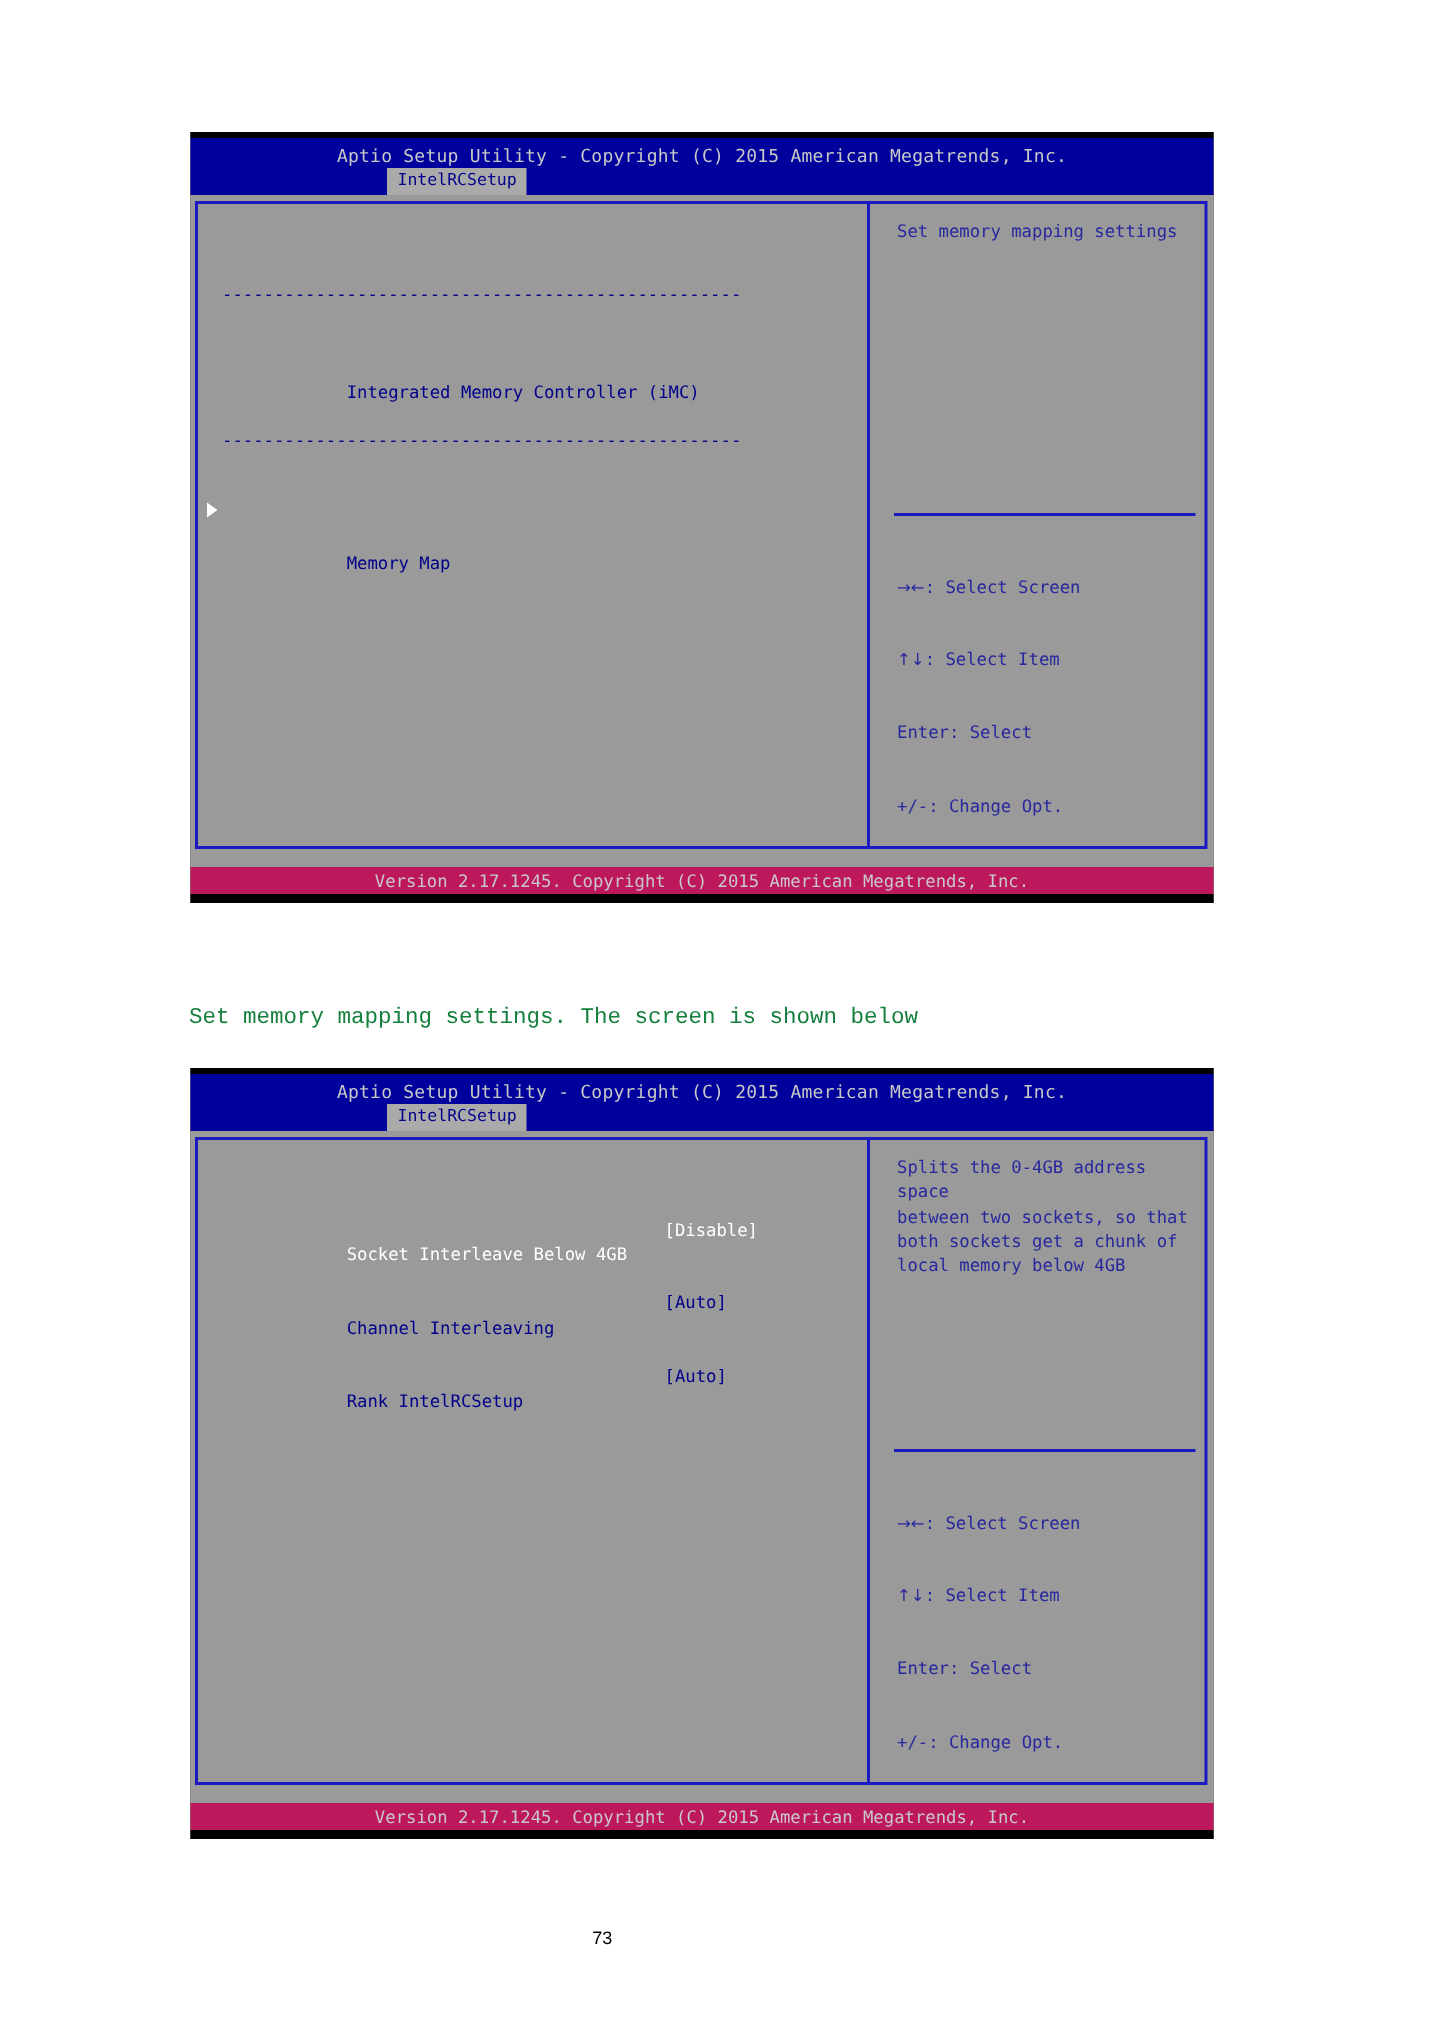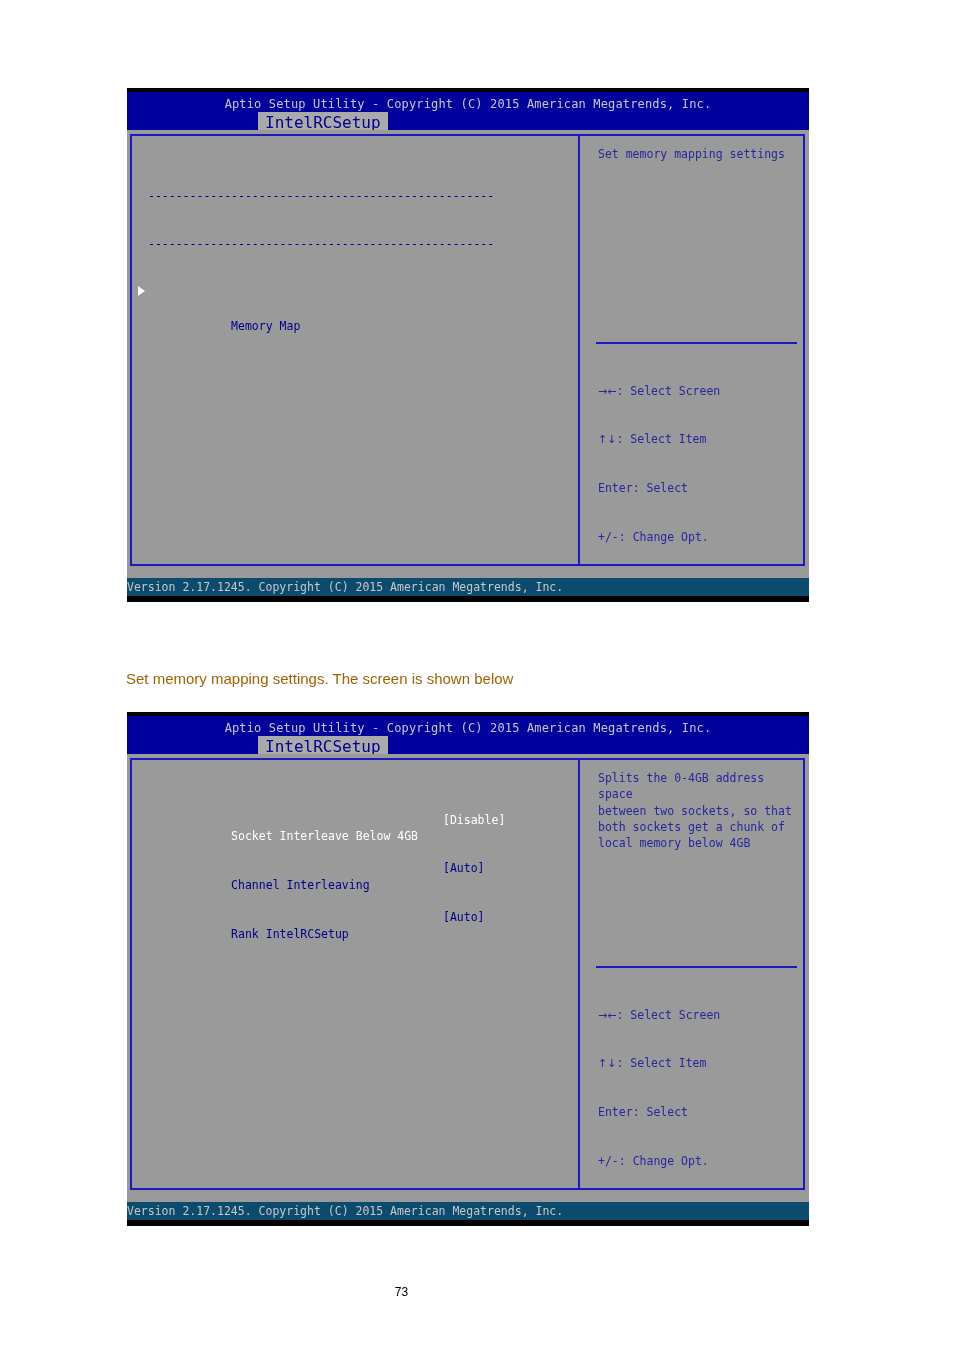--- a/index.html
+++ b/index.html
@@ -49,21 +49,21 @@
     top: 20px;
     width: 100%;
     height: 17px;
   }
   .bios-tab {
     position: absolute;
     left: 131px;
     top: 0;
     background: #aaaaaa;
     color: #00008b;
-    font-size: 16px;
+    font-size: 11px;
     padding: 1px 7px 14px 7px;
     white-space: nowrap;
   }
 
   .bios-body {
     background: #9a9a9a;
     height: 448px;
     position: relative;
     padding: 0;
   }
@@ -149,38 +149,38 @@
     position: absolute;
     left: 8px;
     font-size: 11.5px;
     line-height: 16.3px;
     color: #27279e;
     white-space: pre;
   }
   .legend-row { height: 16.3px; }
   .arrow-glyph { font-family: "DejaVu Sans", sans-serif; font-size: 11px; }
   .bios-footer {
-    background: #0c4a6e;
+    background: #be185d;
     height: 18px;
     color: #c8c8c8;
     font-size: 11.5px;
-    text-align: left;
+    text-align: center;
     line-height: 18px;
     white-space: nowrap;
   }
   .bios-botblack { height: 6px; background: #000000; }
 
   
   .caption {
     position: absolute;
     left: 126px;
     top: 670px;
     font-size: 15px;
-    color: #a16207;
-    font-family: Liberation Sans, sans-serif;
+    color: #15803d;
+    font-family: Liberation Mono, monospace;
     white-space: nowrap;
   }
 
   
   .page-number {
     position: absolute;
     left: 0;
     top: 1285px;
     width: 803px;
     text-align: center;
@@ -201,20 +201,23 @@
       <div class="bios-tab">IntelRCSetup</div>
     </div>
   </div>
 
   <div class="bios-body">
     <div class="panel-frame">
 
       <div class="panel-left">
         <div class="opt-list">
           <div class="rule-line">--------------------------------------------------</div>
+          <div class="opt-row">
+            <span class="opt-label">Integrated Memory Controller (iMC)</span>
+          </div>
           <div class="rule-line">--------------------------------------------------</div>
           <div class="opt-row submenu-row">
             <span class="submenu-arrow"></span>
             <span class="opt-label">Memory Map</span>
           </div>
         </div>
       </div>
 
       <div class="panel-right">
         <div class="help-text">Set memory mapping settings</div>

